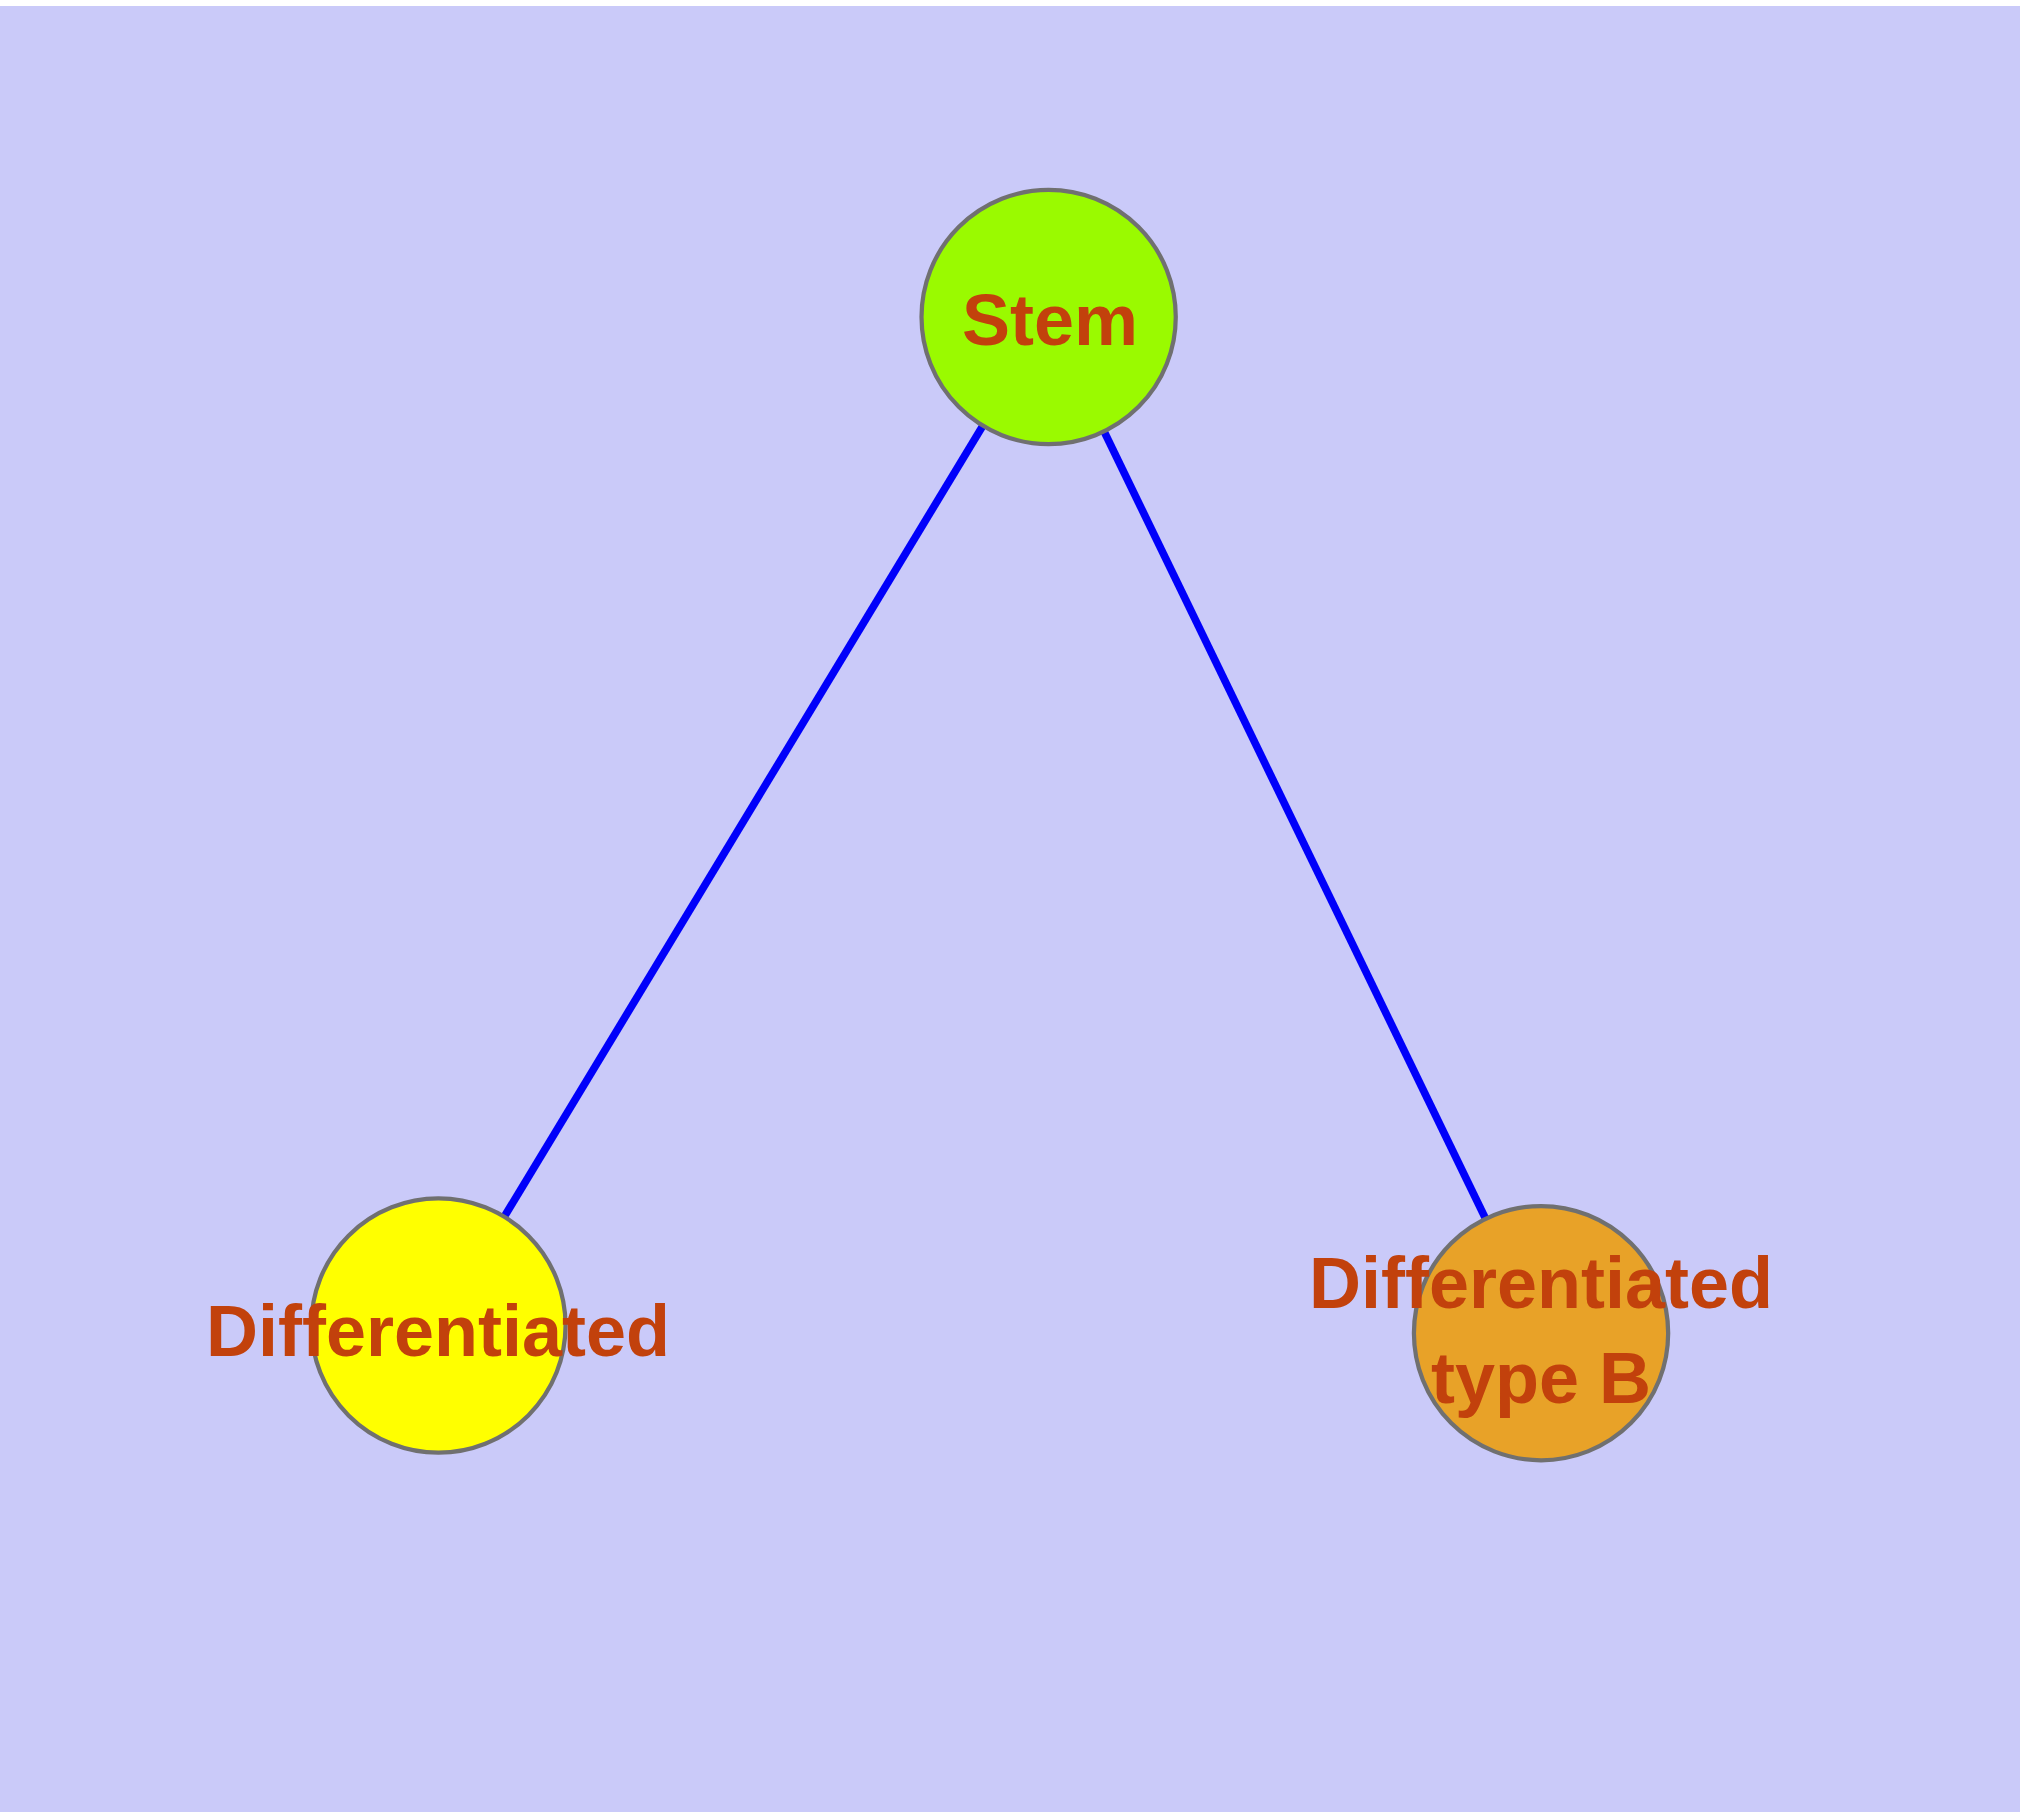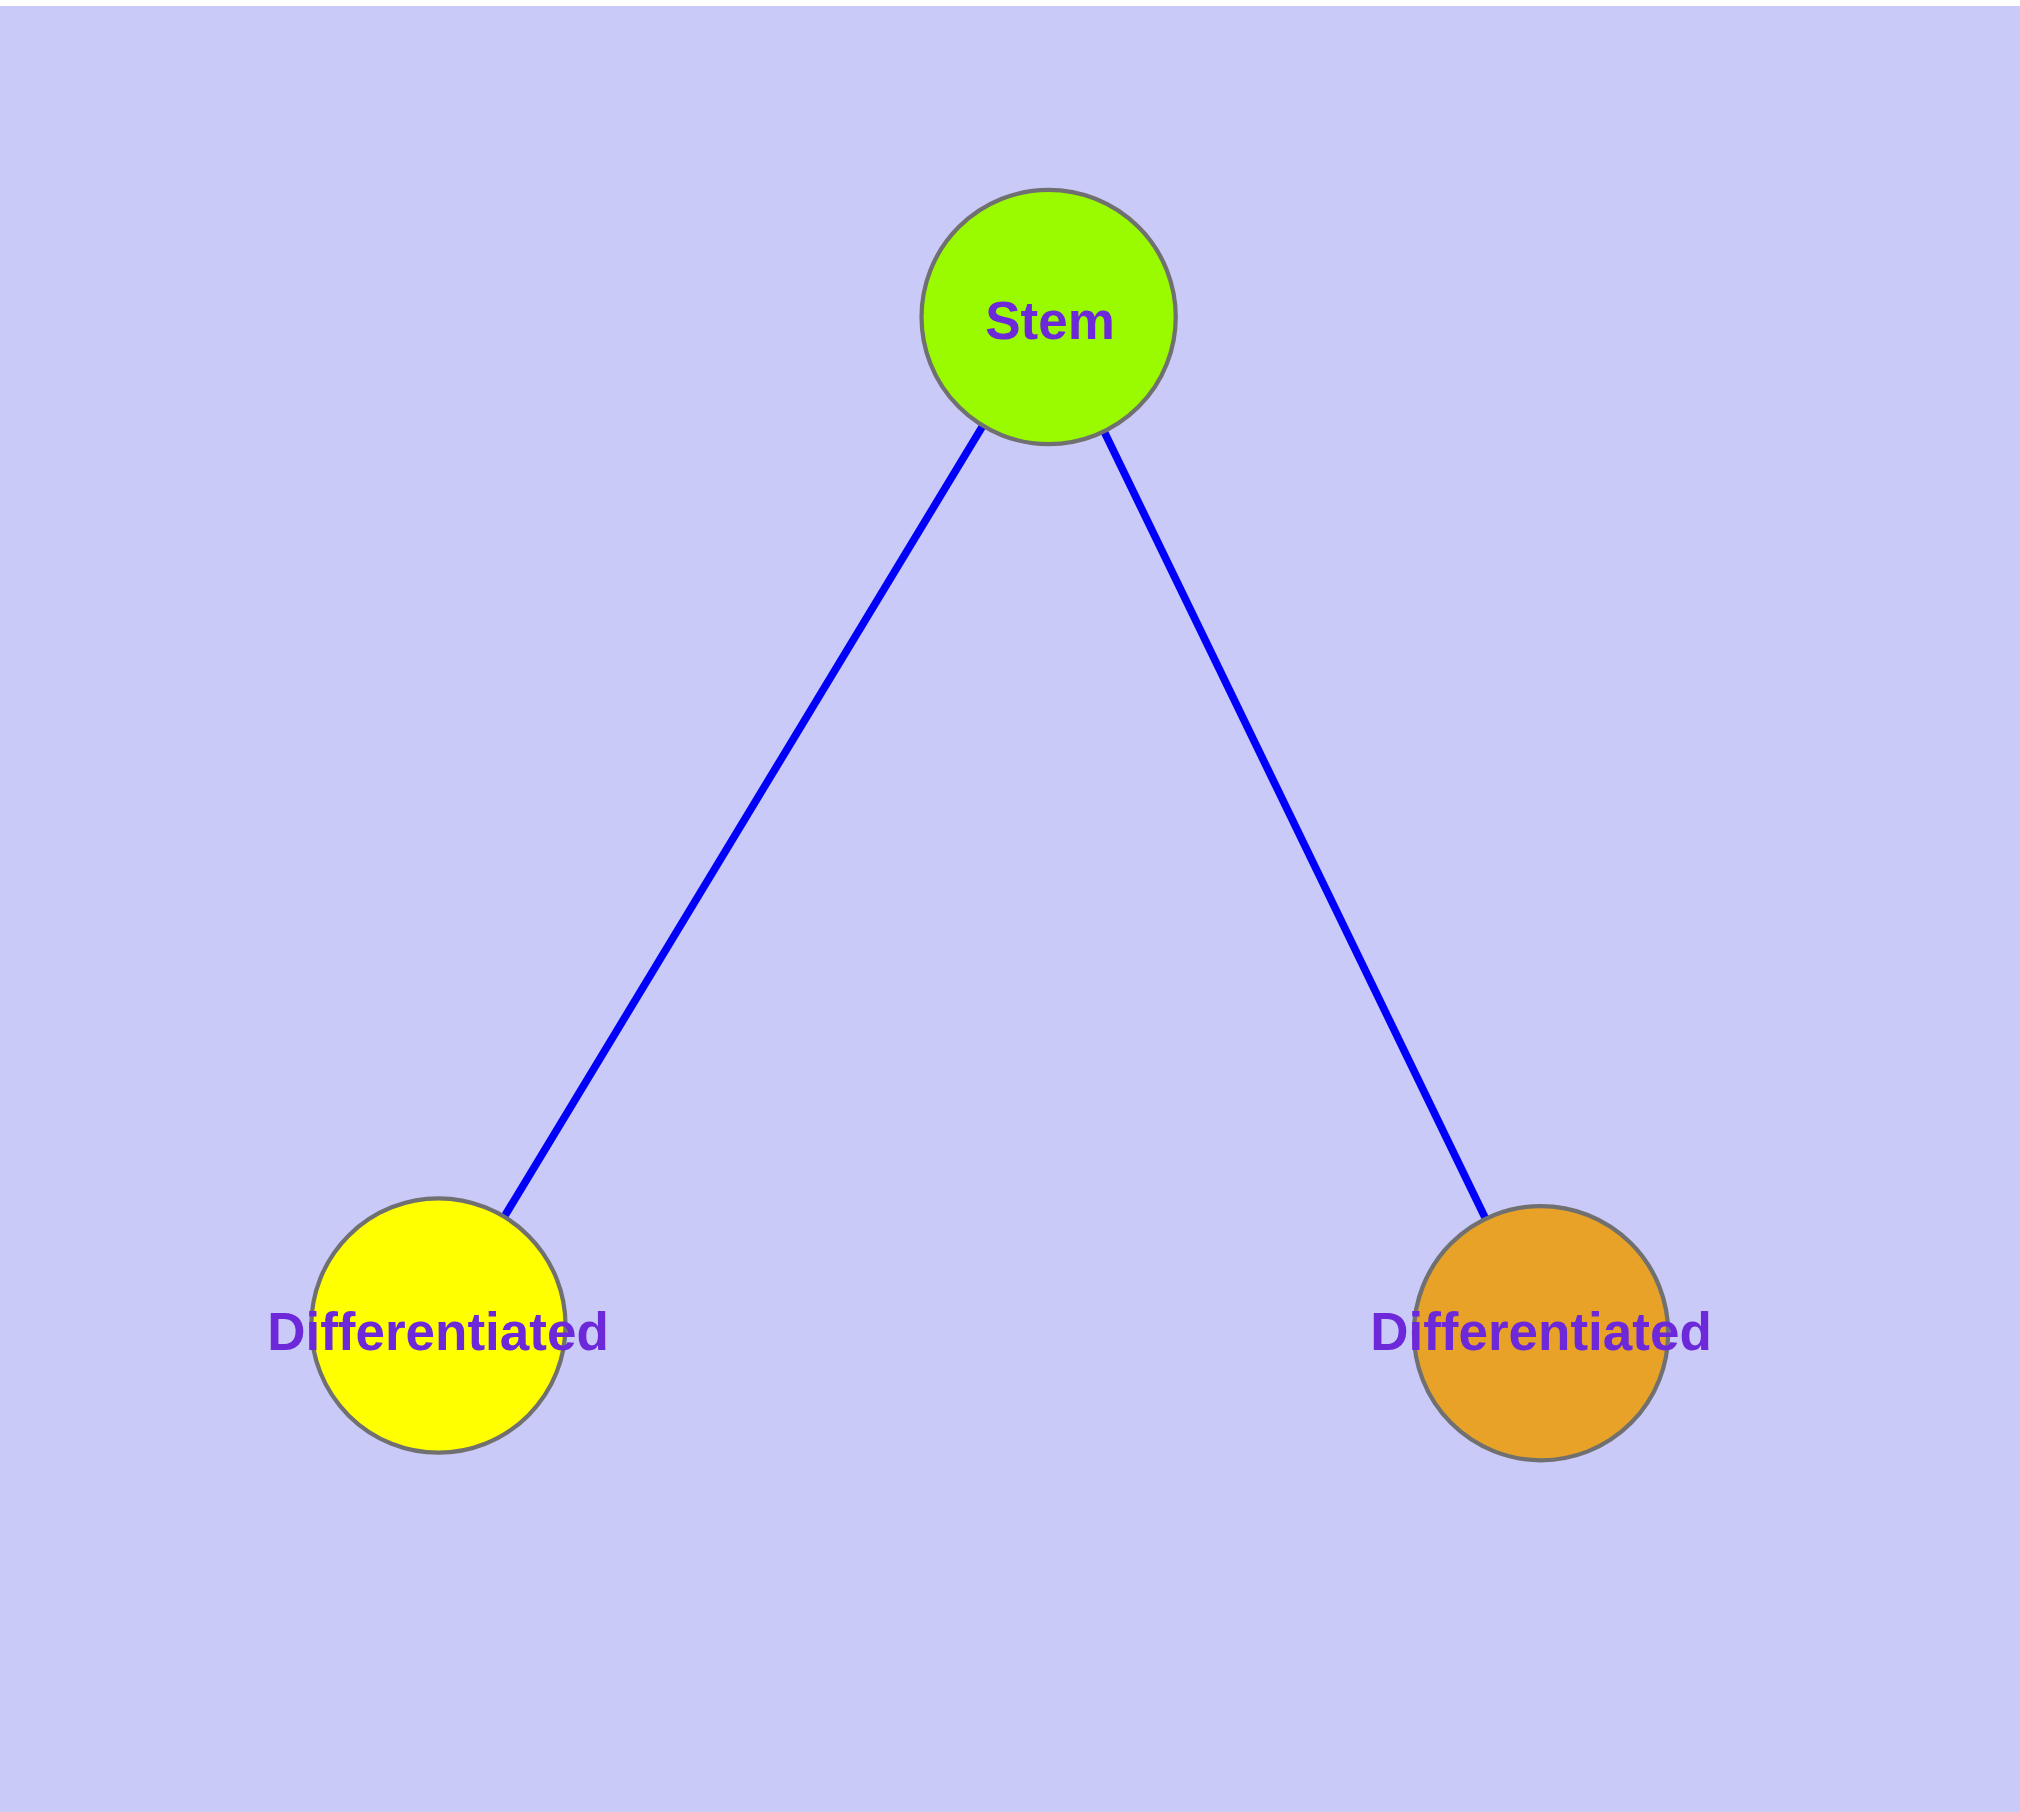--- a/index.html
+++ b/index.html
@@ -29,23 +29,23 @@
     left: 0;
     top: 0;
     width: 2021px;
     height: 1812px;
   }
   .node-label {
     position: absolute;
     transform: translate(-50%, -50%);
     text-align: center;
     font-weight: bold;
-    font-size: 53px;
+    font-size: 72px;
     line-height: 95px;
-    color: #6d28d9;
+    color: #c2410c;
     white-space: nowrap;
     letter-spacing: 0px;
   }
   .node-label span { display: block; }
 </style>
 </head>
 <body>
 
 <div class="stage">
 
@@ -64,16 +64,17 @@
   <div class="node-label" style="left:1050px; top:320px;">
     <span>Stem</span>
   </div>
 
   <div class="node-label" style="left:438px; top:1331px;">
     <span>Differentiated</span>
   </div>
 
   <div class="node-label" style="left:1541px; top:1331px;">
     <span>Differentiated</span>
+    <span>type B</span>
   </div>
 
 </div>
 
 
 </body></html>

